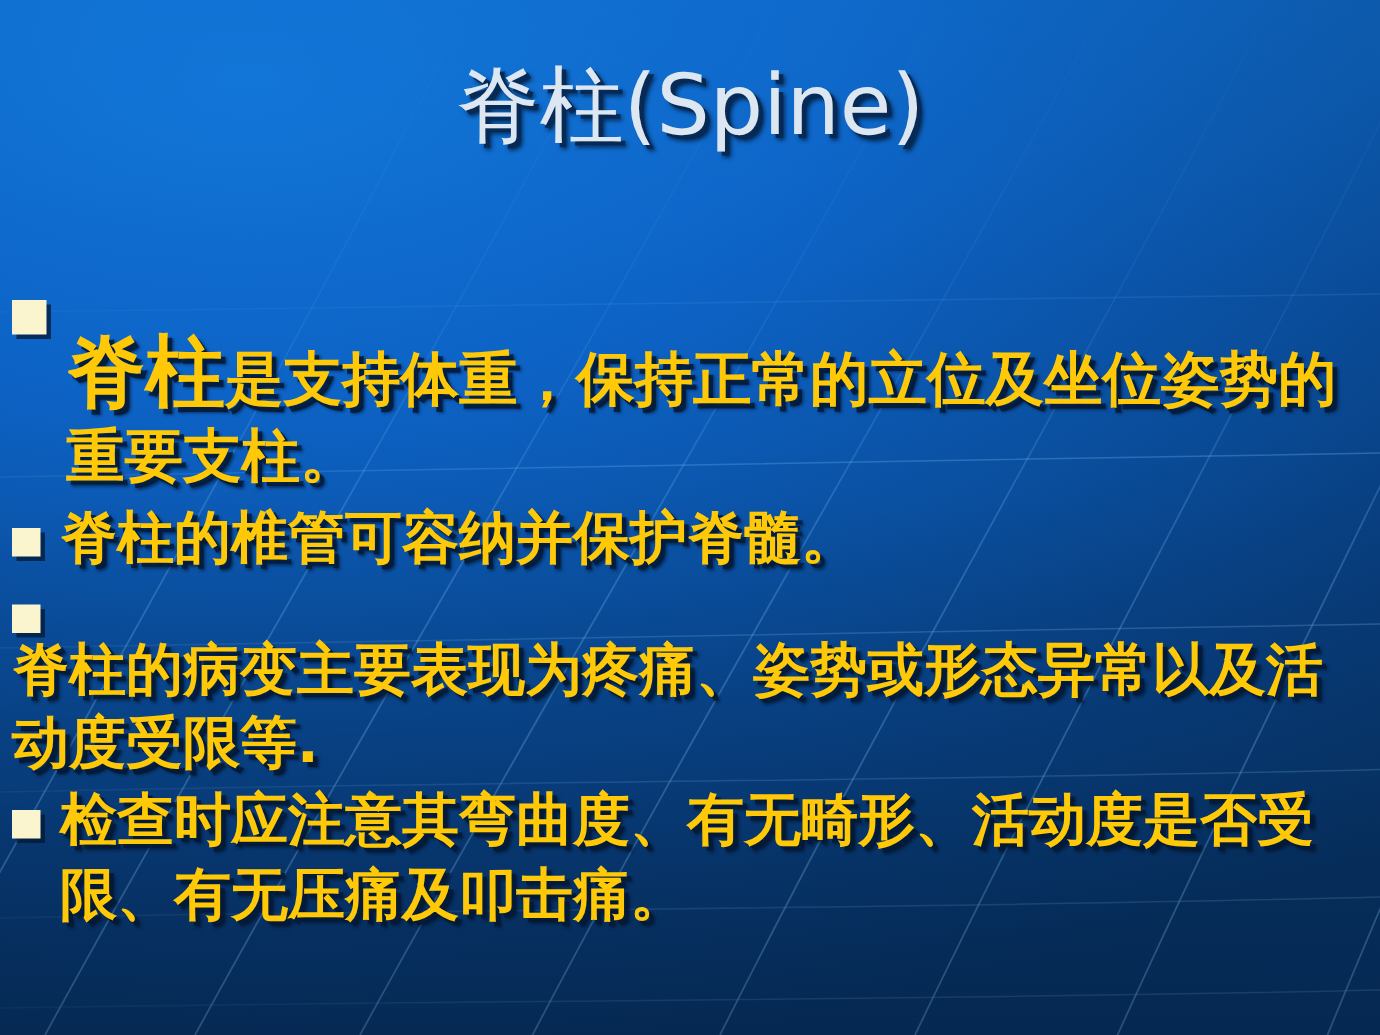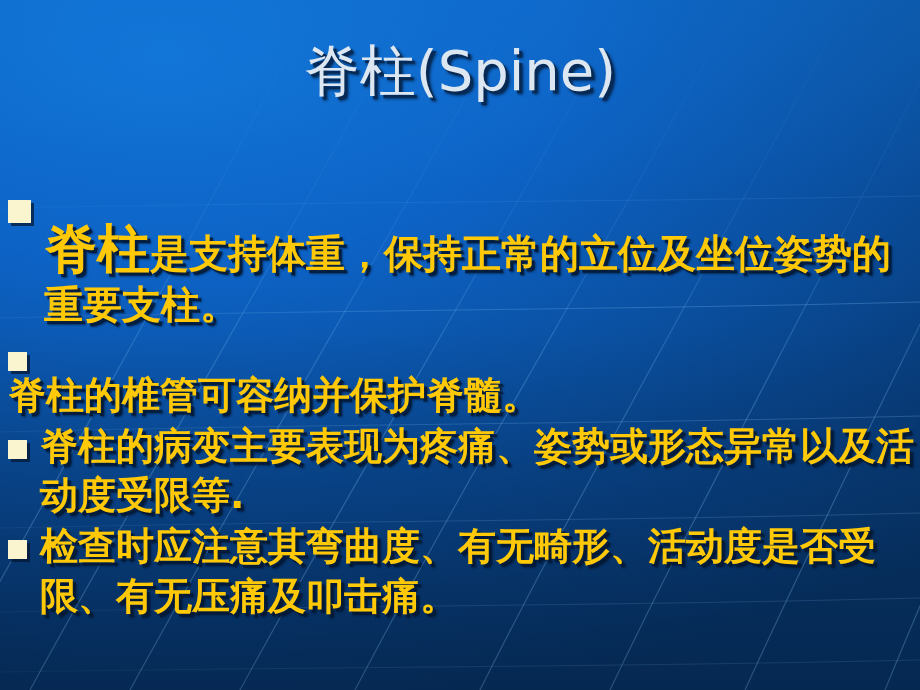--- a/index.html
+++ b/index.html
@@ -96,22 +96,22 @@
     font-size: 53px;
     line-height: 1;
   }
 
   .row-1 .btext { font-size: 39px; line-height: 1.30; margin-top: 44px; }
   .row-2 .btext { font-size: 38px; }
   .row-3 .btext { font-size: 38px; line-height: 1.30; }
   .row-4 .btext { font-size: 38px; line-height: 1.30; }
 
   .row-1 { margin-bottom: 4px; }
-  .row-2 { margin-bottom: 2px; flex-direction: column; }
-  .row-3 { margin-bottom: 2px; }
+  .row-2 { margin-bottom: 2px; }
+  .row-3 { margin-bottom: 2px; flex-direction: column; }
 </style>
 </head>
 <body>
 
 <div id="slide">
 
   <div class="bg-base"></div>
 
   <div class="bg-globe">
     <svg viewBox="0 0 920 690" preserveAspectRatio="none" xmlns="http://www.w3.org/2000/svg">

